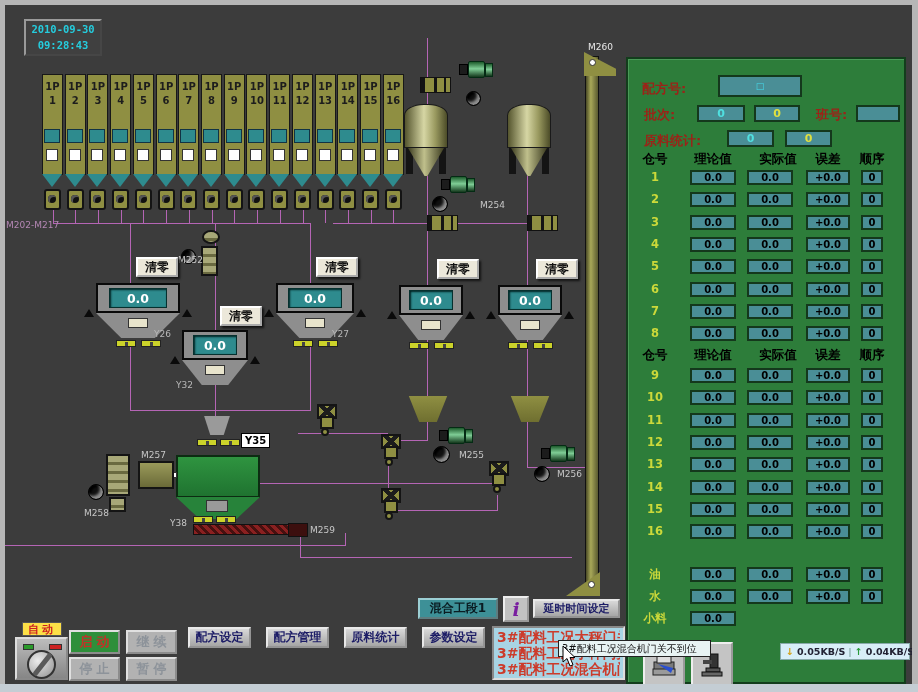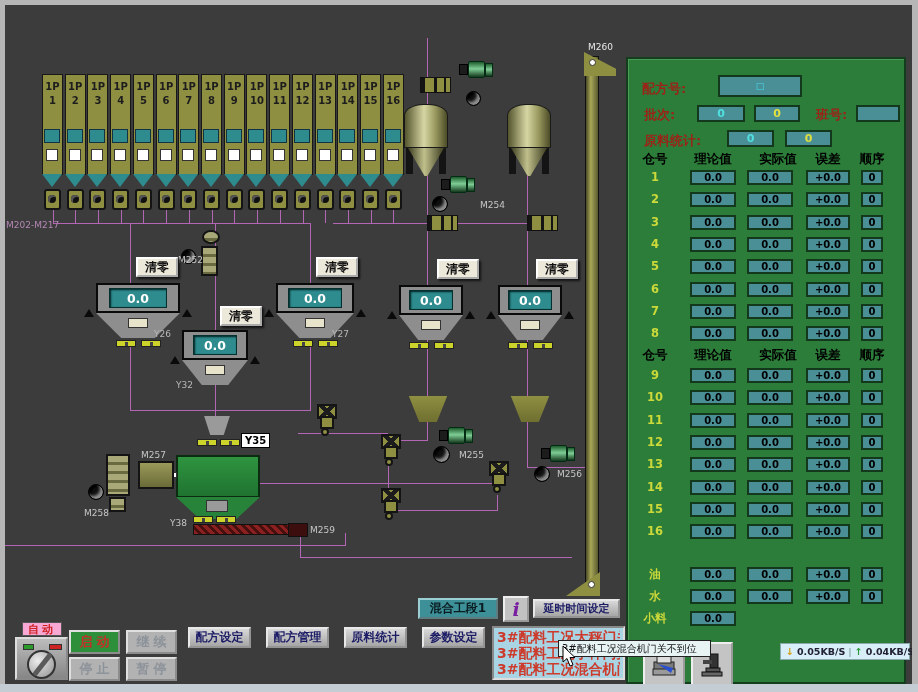--- a/index.html
+++ b/index.html
@@ -73,21 +73,21 @@
 .phc{position:absolute;color:#000;font-weight:bold;font-size:12.5px;text-align:center}
 .phc.c0{left:8px;width:38px}.phc.c1{left:58px;width:54px}.phc.c2{left:124px;width:52px}.phc.c3{left:177px;width:46px}.phc.c4{left:226px;width:36px}
 .prow{position:absolute;left:0;width:100%;height:16px}
 .pnum{position:absolute;left:8px;width:38px;text-align:center;color:#ccd93a;font-weight:bold;font-size:11.5px}
 .pbox{position:absolute;height:15px;background:#4a8e96;border:2px solid #14381c;font-size:10px;font-weight:bold;color:#000;text-align:center;line-height:11px}
 .pbox.b1{left:62px;width:46px}.pbox.b2{left:119px;width:46px}.pbox.b3{left:178px;width:44px}.pbox.b4{left:233px;width:22px}
 .icon-btn{position:absolute;width:42px;height:46px;background:#c4c4c4;border:2px outset #eee;display:flex;align-items:center;justify-content:center;cursor:pointer}
 .netbar{position:absolute;left:152px;top:584px;width:130px;height:17px;background:#d8eef8;border:1px solid #8aa;display:flex;align-items:center;gap:3px;font-size:9.5px;font-weight:bold;color:#223;padding:0 5px;white-space:nowrap}
 .arr-dn{color:#d4a017}.arr-up{color:#2a9a3a}.net-sep{color:#8aa}
 
-.tag-red{position:absolute;background:#f9a8d4;border:1px solid #555;color:#c22;font-weight:bold;font-size:11px;text-align:center;line-height:13px;letter-spacing:3px;z-index:6}
+.tag-red{position:absolute;background:#fde047;border:1px solid #555;color:#c22;font-weight:bold;font-size:11px;text-align:center;line-height:13px;letter-spacing:3px;z-index:6}
 .switch{position:absolute;left:15px;top:637px;width:53px;height:43px;background:linear-gradient(180deg,#bcbcbc,#868686);border:2px outset #ddd;z-index:6;cursor:pointer}
 .led{position:absolute;top:5px;width:11px;height:6px;border:1px solid #333}
 .knob{position:absolute;left:10px;top:11px;width:29px;height:29px;border-radius:50%;background:radial-gradient(circle at 35% 35%,#ececec,#909090);border:2px solid #333}
 .kbar{position:absolute;left:11px;top:-1px;width:5px;height:27px;background:#5a5a5a;transform:rotate(38deg);border-radius:2px}
 .ctl-btn{position:absolute;width:51px;height:24px;font-weight:bold;font-size:13px;letter-spacing:4px;text-indent:4px;text-align:center;border:2px outset #e0e0e0;font-family:inherit;cursor:pointer;z-index:6}
 .ctl-start{background:#2e8f3a;color:#c43028}
 .ctl-dis{background:#b2b2b2;color:#8d939a}
 .menu-row{position:absolute;display:flex;gap:15px;z-index:6}
 .menu-btn{width:63px;height:21px;background:linear-gradient(180deg,#d8d8d8,#a6a6a6);border:2px outset #e8e8e8;color:#1c1c66;font-weight:bold;font-size:12px;font-family:inherit;cursor:pointer}
 .section-btn{position:absolute;left:418px;top:598px;width:80px;height:21px;background:#3d9097;border:2px outset #9ccfd4;color:#0a1c22;font-weight:bold;font-size:12px;font-family:inherit;cursor:pointer;z-index:6}
@@ -147,20 +147,24 @@
       <div class="pipe" style="left: 348px; top: 210px; width: 1px; height: 13px;"></div>
       <div class="pipe" style="left: 371px; top: 210px; width: 1px; height: 13px;"></div>
       <div class="pipe" style="left: 393px; top: 210px; width: 1px; height: 13px;"></div>
     </div>
 
   <div class="frame" style="left:0;top:0;width:918px;height:5px"></div>
   <div class="frame" style="left:0;top:0;width:5px;height:692px"></div>
   <div class="frame" style="left:912px;top:0;width:6px;height:692px"></div>
   <div class="frame" style="left:0;top:684px;width:918px;height:8px;background:#c4cdd4"></div>
 
+  <div class="clock">
+    <div>2010-09-30</div>
+    <div>09:28:43</div>
+  </div>
 
 
   <div id="bins">
   <div class="bin">
     <div class="bin-label">
           <span class="bin-prefix">1P</span>
           <span class="bin-num">1</span>
         </div>
     <div class="bin-band"></div>
     <div class="bin-square"></div>

